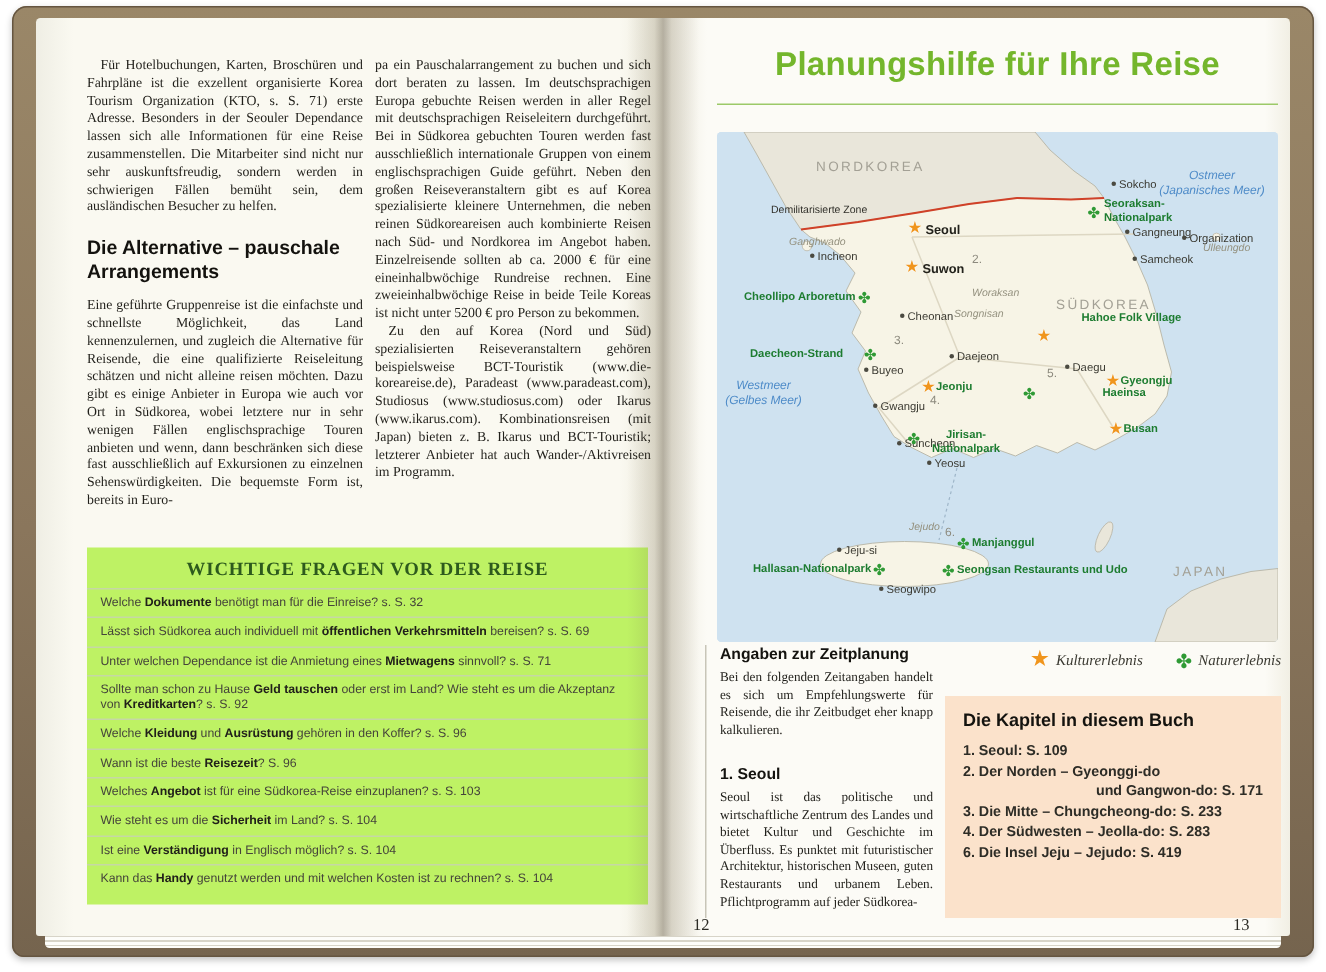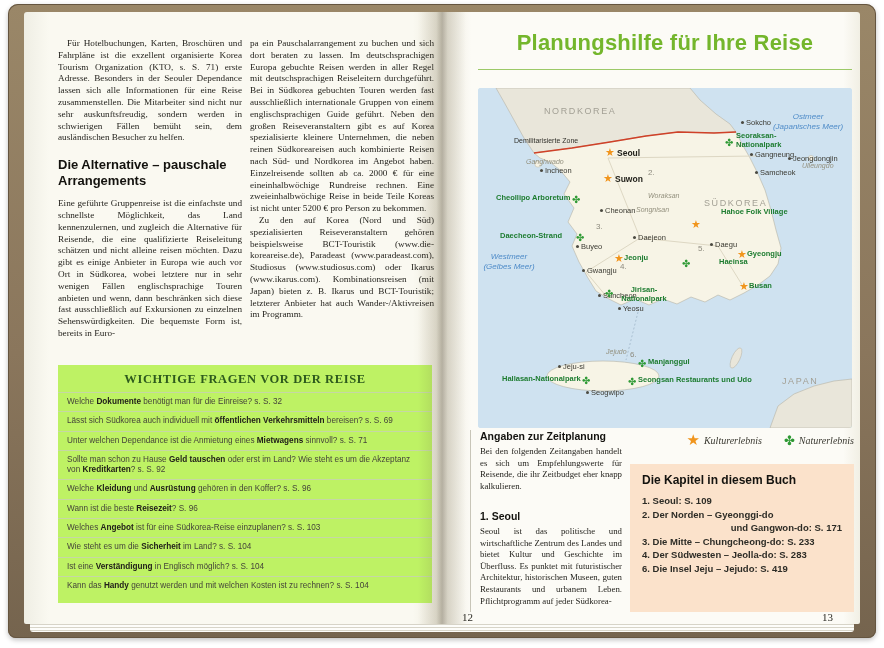--- a/index.html
+++ b/index.html
@@ -151,41 +151,41 @@
         <span class="ml ml-region" style="left: 66px; top: 18px;">NORDKOREA</span>
         <span class="ml ml-region" style="left: 226px; top: 110px;">SÜDKOREA</span>
         <span class="ml ml-region" style="left: 304px; top: 288px;">JAPAN</span>
         <span class="ml ml-sea" style="left: 288px; top: 24px; width: 84px;">Ostmeer
 (Japanisches Meer)</span>
         <span class="ml ml-sea" style="left: 0px; top: 164px; width: 62px;">Westmeer
 (Gelbes Meer)</span>
         <span class="ml ml-dmz" style="left: 36px; top: 49px;">Demilitarisierte Zone</span>
         <span class="ml ml-city" style="left: 263px; top: 30px;">Sokcho</span>
         <span class="ml ml-city" style="left: 272px; top: 62px;">Gangneung</span>
-        <span class="ml ml-city" style="left: 310px; top: 66px;">Jeongdongjin</span>
+        <span class="ml ml-city" style="left: 310px; top: 66px;">Organization</span>
         <span class="ml ml-city" style="left: 277px; top: 80px;">Samcheok</span>
         <span class="ml ml-city" style="left: 62px; top: 78px;">Incheon</span>
         <span class="ml ml-city" style="left: 122px; top: 118px;">Cheonan</span>
         <span class="ml ml-city" style="left: 98px; top: 154px;">Buyeo</span>
         <span class="ml ml-city" style="left: 155px; top: 145px;">Daejeon</span>
         <span class="ml ml-city" style="left: 232px; top: 152px;">Daegu</span>
         <span class="ml ml-city" style="left: 104px; top: 178px;">Gwangju</span>
         <span class="ml ml-city" style="left: 120px; top: 203px;">Suncheon</span>
         <span class="ml ml-city" style="left: 140px; top: 216px;">Yeosu</span>
         <span class="ml ml-city" style="left: 80px; top: 274px;">Jeju-si</span>
         <span class="ml ml-city" style="left: 108px; top: 300px;">Seogwipo</span>
         <span class="ml ml-citybold" style="left: 139px; top: 60px;">Seoul</span>
         <span class="ml ml-citybold" style="left: 137px; top: 86px;">Suwon</span>
         <span class="ml ml-site" style="left: 258px; top: 44px;">Seoraksan-
 Nationalpark</span>
         <span class="ml ml-site" style="left: 18px; top: 106px;">Cheollipo Arboretum</span>
         <span class="ml ml-site" style="left: 22px; top: 144px;">Daecheon-Strand</span>
         <span class="ml ml-site" style="left: 223px; top: 120px; padding-left: 20px;">Hahoe Folk Village</span>
         <span class="ml ml-site" style="left: 146px; top: 166px;">Jeonju</span>
-        <span class="ml ml-site" style="left: 208px; top: 170px; padding-left: 33px;">Haeinsa</span>
+        <span class="ml ml-site" style="left: 224px; top: 170px; padding-left: 33px;">Haeinsa</span>
         <span class="ml ml-site" style="left: 269px; top: 162px;">Gyeongju</span>
         <span class="ml ml-site" style="left: 271px; top: 194px;">Busan</span>
         <span class="ml ml-site" style="left: 136px; top: 198px; width: 60px; text-align: center;">Jirisan-
 Nationalpark</span>
         <span class="ml ml-site" style="left: 170px; top: 270px;">Manjanggul</span>
         <span class="ml ml-site" style="left: 160px; top: 288px;">Seongsan Restaurants und Udo</span>
         <span class="ml ml-site" style="left: 24px; top: 287px;">Hallasan-Nationalpark</span>
         <span class="ml ml-mtn" style="left: 48px; top: 70px;">Ganghwado</span>
         <span class="ml ml-mtn" style="left: 170px; top: 104px;">Woraksan</span>
         <span class="ml ml-mtn" style="left: 158px; top: 118px;">Songnisan</span>

